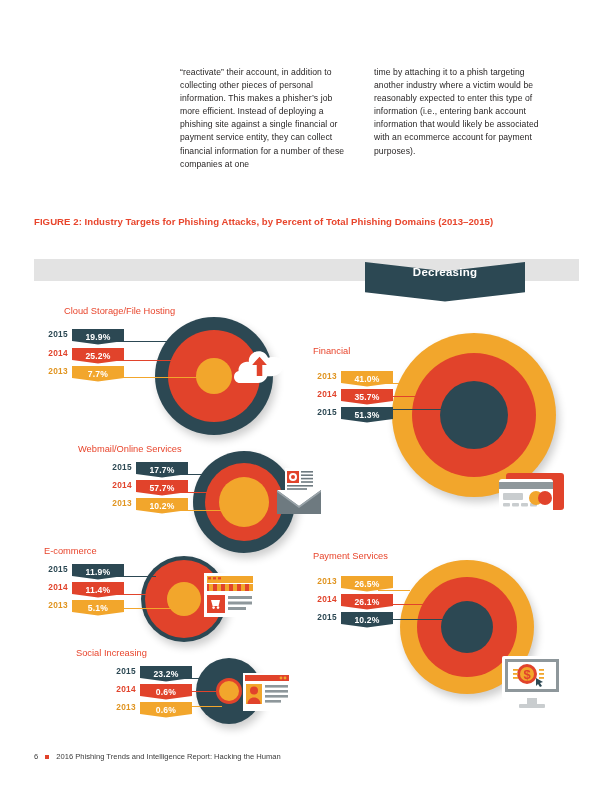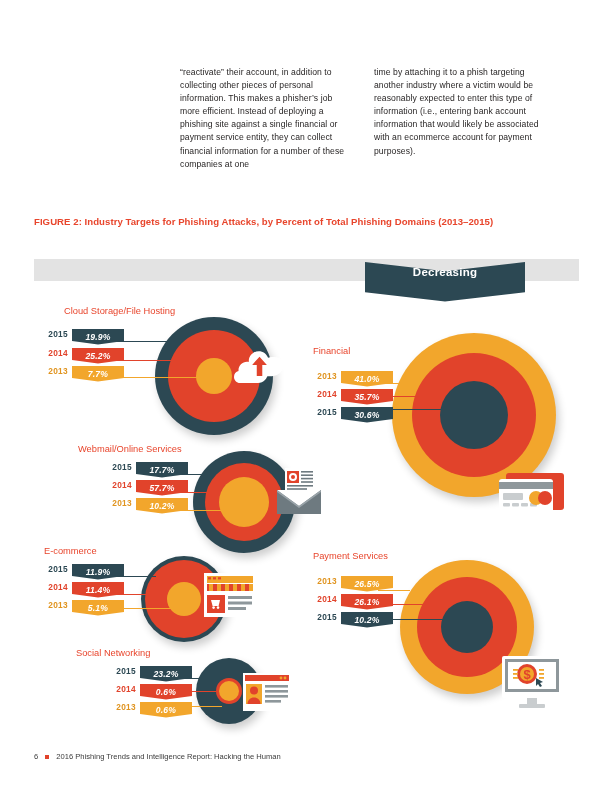--- a/index.html
+++ b/index.html
@@ -62,21 +62,21 @@
   .y-dark{color:#2c4853;}
   .y-red{color:#e1432b;}
   .y-gold{color:#e0941f;}
   .pill{
     position:relative;height:15.5px;min-width:40px;padding:0 6px;
     display:flex;align-items:center;justify-content:center;
     color:#ffffff;font-size:8.6px;font-weight:bold;letter-spacing:0.02em;
   }
   .pill .pshape{position:absolute;inset:0;z-index:0;
     clip-path:polygon(0% 0%, 100% 0%, 100% 78%, 50% 100%, 0% 78%);}
-  .pill b{position:relative;z-index:1;font-weight:bold;font-style:italic;}
+  .pill b{position:relative;z-index:1;font-weight:bold;}
   .p-dark .pshape{background:#2c4853;}
   .p-red  .pshape{background:#e1432b;}
   .p-gold .pshape{background:#f2a62c;}
 
   
   .leader{position:absolute;height:1.1px;}
   .l-dark{background:#2c4853;}
   .l-red{background:#e1432b;}
   .l-gold{background:#f2a62c;}
 
@@ -261,21 +261,21 @@
       <g fill="#8e979b">
         <rect x="24" y="23" width="24" height="3"></rect>
         <rect x="24" y="28.5" width="24" height="3"></rect>
         <rect x="24" y="34" width="18" height="3"></rect>
       </g>
     </svg>
   </div>
 
   <div class="group">
 
-    <div class="cat-title" style="left:76px;top:648px;">Social Networking</div>
+    <div class="cat-title" style="left:76px;top:648px;">Social Increasing</div>
 
     <div class="donut shadow ring-outer" style="left:196px;top:658px;width:66px;height:66px;"></div>
     <div class="donut ring-mid" style="left:216px;top:678px;width:26px;height:26px;"></div>
     <div class="donut ring-in" style="left:219px;top:681px;width:20px;height:20px;"></div>
 
     <div class="leader l-dark" style="left:170px;top:678px;width:42px;"></div>
     <div class="leader l-red" style="left:170px;top:691px;width:46px;"></div>
     <div class="leader l-gold" style="left:170px;top:706px;width:52px;"></div>
 
     <div class="lbl-row" style="left:110px;top:666px;">
@@ -342,21 +342,21 @@
       <div class="lbl-year y-red">2014</div>
       <div class="pill p-red">
         <div class="pshape"></div>
         <b>35.7%</b>
       </div>
     </div>
     <div class="lbl-row" style="left:311px;top:407px;">
       <div class="lbl-year y-dark">2015</div>
       <div class="pill p-dark">
         <div class="pshape"></div>
-        <b>30.6%</b>
+        <b>51.3%</b>
       </div>
     </div>
 
     <svg class="icon" style="left:498px;top:472px;" width="70" height="46" viewBox="0 0 70 46">
       <rect x="8" y="1" width="58" height="37" rx="3" fill="#e1432b"></rect>
       <rect x="1" y="7" width="54" height="34" rx="3" fill="#ffffff"></rect>
       <rect x="1" y="10" width="54" height="7" fill="#8e979b"></rect>
       <g fill="#c9cdcf">
         <rect x="5" y="21" width="20" height="7" rx="1"></rect>
         <rect x="5" y="31" width="7" height="3.4" rx="1"></rect>

